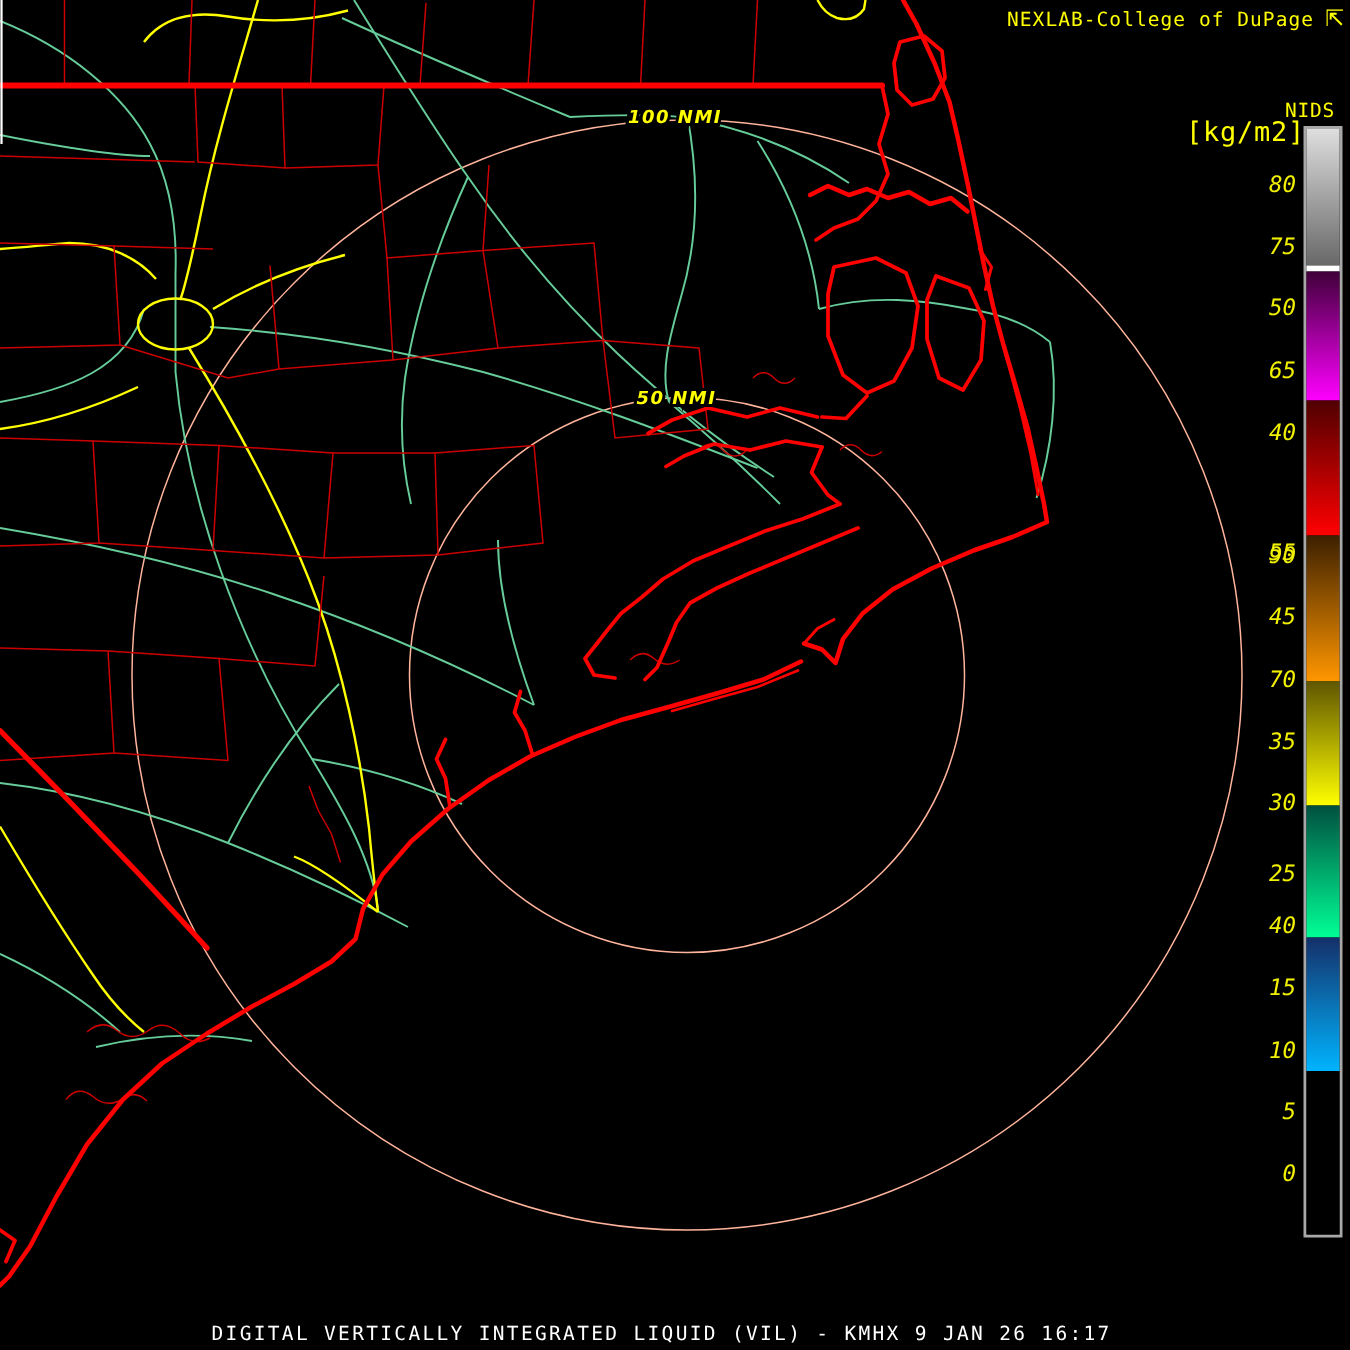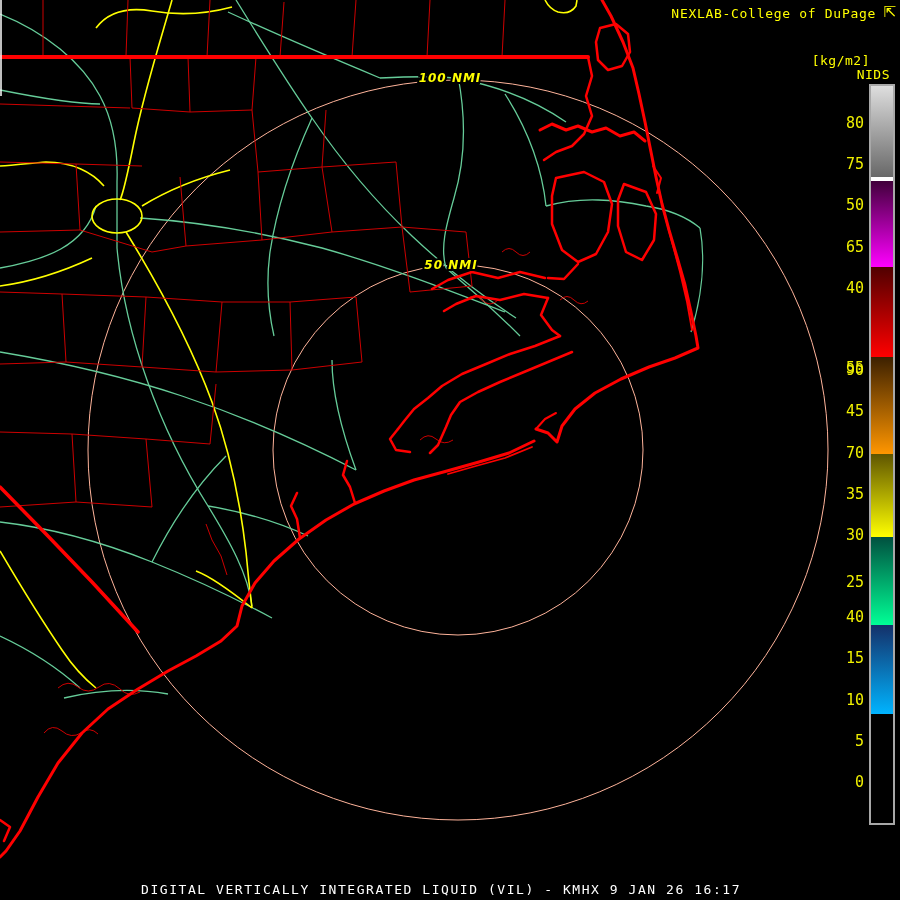--- a/index.html
+++ b/index.html
@@ -14,29 +14,29 @@
   }
   .hdr-logo{
     position:absolute;top:3px;right:4px;font-size:15px;color:var(--text_yellow,#ff0);
     font-family:"DejaVu Sans",sans-serif;
   }
   .cb-title{
     position:absolute;top:67px;right:10px;font-size:13px;letter-spacing:0.5px;
     color:var(--text_yellow,#ff0);
   }
   .cb-units{
-    position:absolute;top:53px;right:30px;font-size:13px;letter-spacing:0.5px;
+    position:absolute;top:78px;right:30px;font-size:18px;letter-spacing:0.5px;
     color:var(--text_yellow,#ff0);
   }
   .colorbar{
     position:absolute;left:869px;top:84px;width:22px;height:737px;
     border:2px solid #a8a8a8;background:#000;
   }
   .cb-seg{position:absolute;left:0;width:22px;}
-  .cb-ticks{position:absolute;left:818px;top:0;width:46px;height:900px;}
+  .cb-ticks{position:absolute;left:818px;top:0;width:46px;height:900px;font-style:italic;}
   .cb-tick{
     position:absolute;right:0;width:46px;text-align:right;
     font-size:15px;line-height:18px;color:var(--label_yellow,#f0f000);
   }
   .caption{
     position:absolute;left:141px;top:882px;font-size:13px;letter-spacing:1.55px;
     color:var(--caption_white,#fff);white-space:nowrap;
   }
   .ring-label{
     font-family:"DejaVu Sans",sans-serif;font-size:12px;font-style:italic;font-weight:bold;

